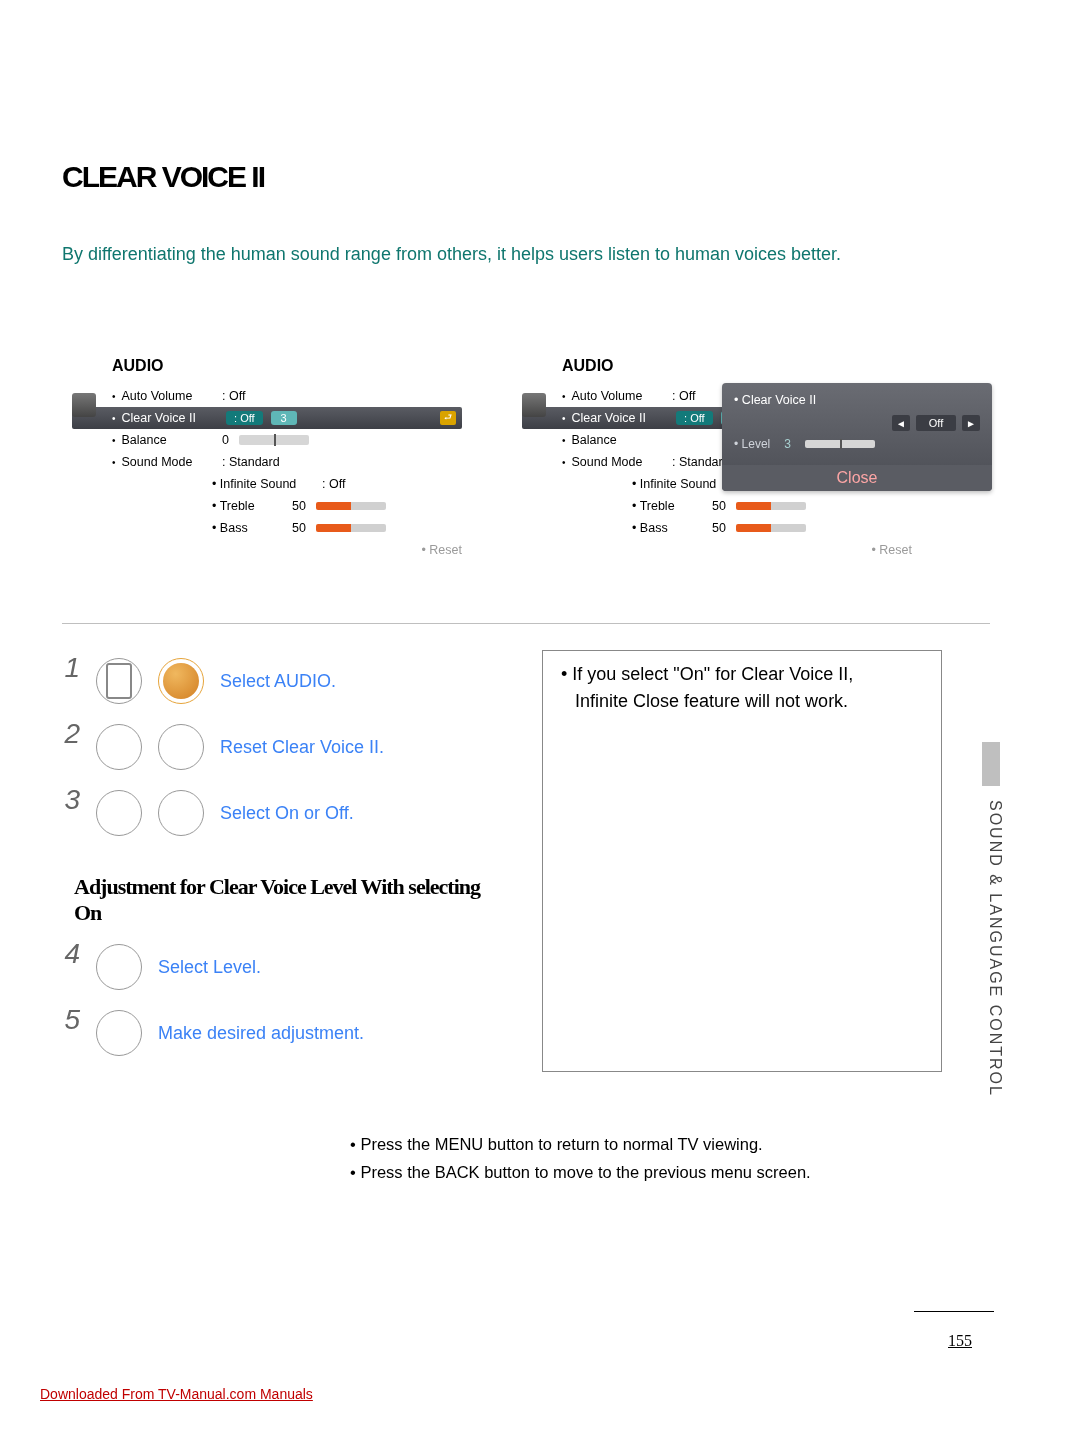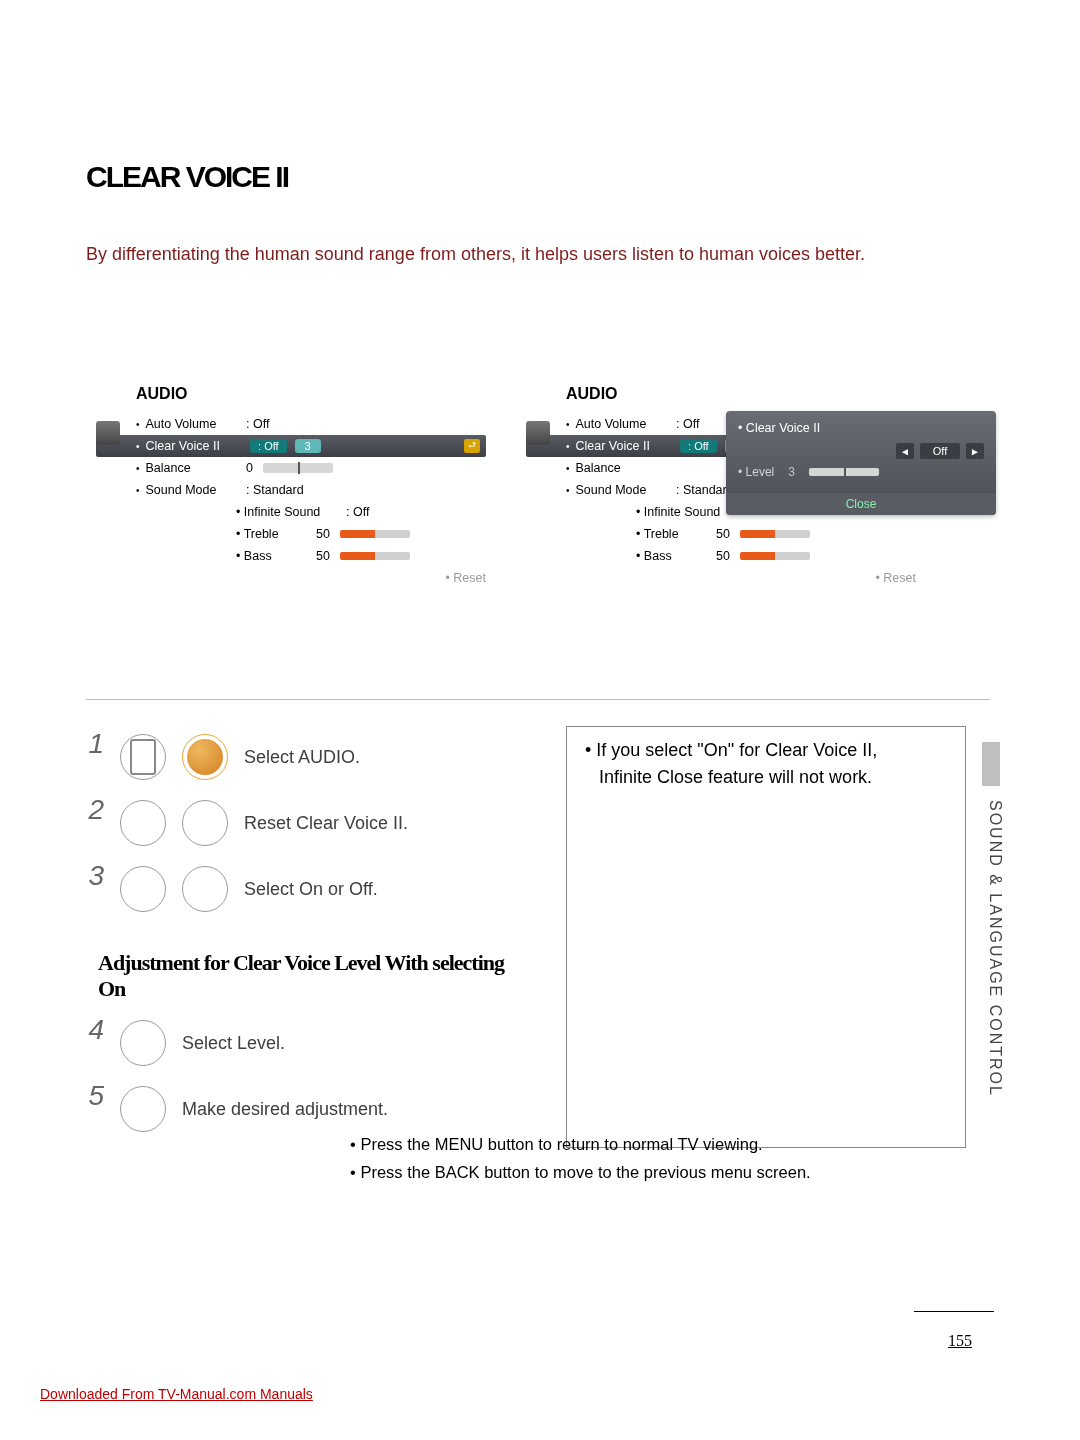--- a/index.html
+++ b/index.html
@@ -4,27 +4,27 @@
 <style>
   * { box-sizing: border-box; margin: 0; padding: 0; }
   body {
     width: 1080px;
     height: 1440px;
     background: #fff;
     font-family: Arial, Helvetica, sans-serif;
     position: relative;
     color: #000;
   }
-  .page { padding: 70px 90px 40px 86px; position: relative; height: 100%; }
+  .page { padding: 70px 90px 40px 62px; position: relative; height: 100%; }
 
   .title-row { font-size: 30px; font-weight: 700; color: #000; margin-top: 90px; margin-bottom: 50px; letter-spacing: -2px; }
-  .intro { font-size: 18px; color: #7f1d1d; margin-bottom: 120px; }
-
-  
-  .osd-row { display: flex; gap: 40px; margin-left: 10px; margin-bottom: 110px; }
+  .intro { font-size: 18px; color: #0f766e; margin-bottom: 92px; }
+
+  
+  .osd-row { display: flex; gap: 60px; margin-left: 10px; margin-bottom: 62px; }
   .osd { position: relative; width: 390px; }
   .osd-header { font-weight: 700; font-size: 16px; color: #000; margin-left: 40px; margin-bottom: 10px; }
   .osd-icon {
     width: 24px; height: 24px; background: linear-gradient(#777,#444);
     border-radius: 3px; position: absolute; left: 0; top: 36px;
   }
   .osd-list { font-size: 12.5px; color: #000; }
   .osd-list .row { display: flex; align-items: center; height: 22px; padding-left: 40px; }
   .osd-list .row .dot::before { content: "•"; margin-right: 6px; font-size: 10px; }
   .osd-list .row .lbl { width: 110px; }
@@ -72,21 +72,21 @@
   .popup .p-level-row { display:flex; align-items:center; gap:14px; color:#cfd3da; }
   .popup .p-level-row .num { color:#a7cfcf; }
   .popup .p-level-row .mini-slider {
     width: 70px; height: 8px; background:#d6d6d6; border-radius:2px; position:relative;
   }
   .popup .p-level-row .mini-slider::after {
     content:""; position:absolute; left:50%; top:-1px; width:2px; height:10px; background:#555;
   }
   .popup .close-bar {
     margin: 14px -12px -10px -12px; background:#5a5c63; text-align:center;
-    font-size:12px; padding: 4px 0; border-radius: 0 0 4px 4px; color:#86efac;
+    font-size:16px; padding: 4px 0; border-radius: 0 0 4px 4px; color:#fca5a5;
   }
 
   
   .divider { border: none; border-top: 1px solid #bfbfbf; margin: 0 0 30px 0; }
 
   
   .steps-wrap { display: flex; gap: 60px; }
   .steps-col { width: 420px; }
   .step { display:flex; align-items:center; gap: 16px; margin-bottom: 12px; min-height: 54px; }
   .step .num { font-size: 28px; color: #666; font-style: italic; width: 18px; text-align:right; line-height:1; align-self:flex-start; }
@@ -95,21 +95,21 @@
     display:flex; align-items:center; justify-content:center;
   }
   .remote-icon.filled-orange { border-color:#e6a43a; }
   .remote-icon.filled-orange::after {
     content:""; width: 36px; height: 36px; background: radial-gradient(circle at 35% 30%, #f0b85f, #d27f22);
     border-radius: 50%;
   }
   .remote-icon.pad::after {
     content:""; width: 22px; height: 32px; border:2px solid #888; border-radius:3px; display:block;
   }
-  .step .txt { font-size: 18px; color: #404040; }
+  .step .txt { font-size: 18px; color: #3b82f6; }
   .sect-sub { font-family: Georgia, 'Times New Roman', serif; font-weight:700; font-size:22px; margin: 34px 0 14px 12px; letter-spacing:-1px; }
 
   
   .note-box {
     border: 1px solid #888; padding: 10px 18px 16px 18px; font-size: 18px; line-height: 1.5;
     width: 400px; margin-top: -4px;
   }
   .note-box .bullet { display:block; }
   .note-box .sub { margin-left: 14px; display:block; }
 

